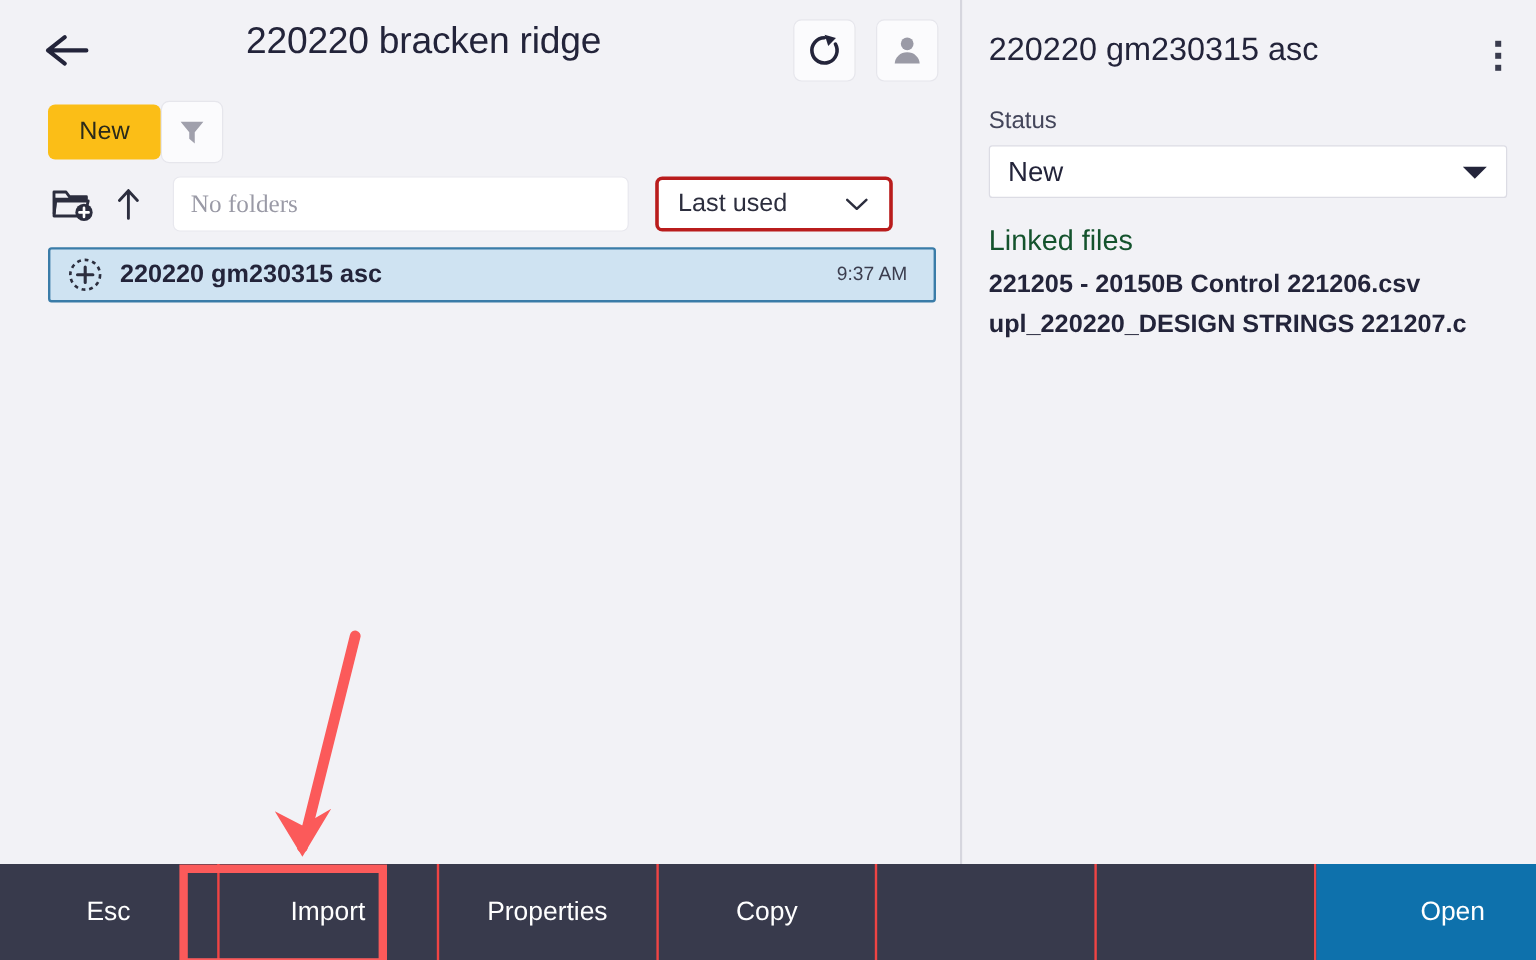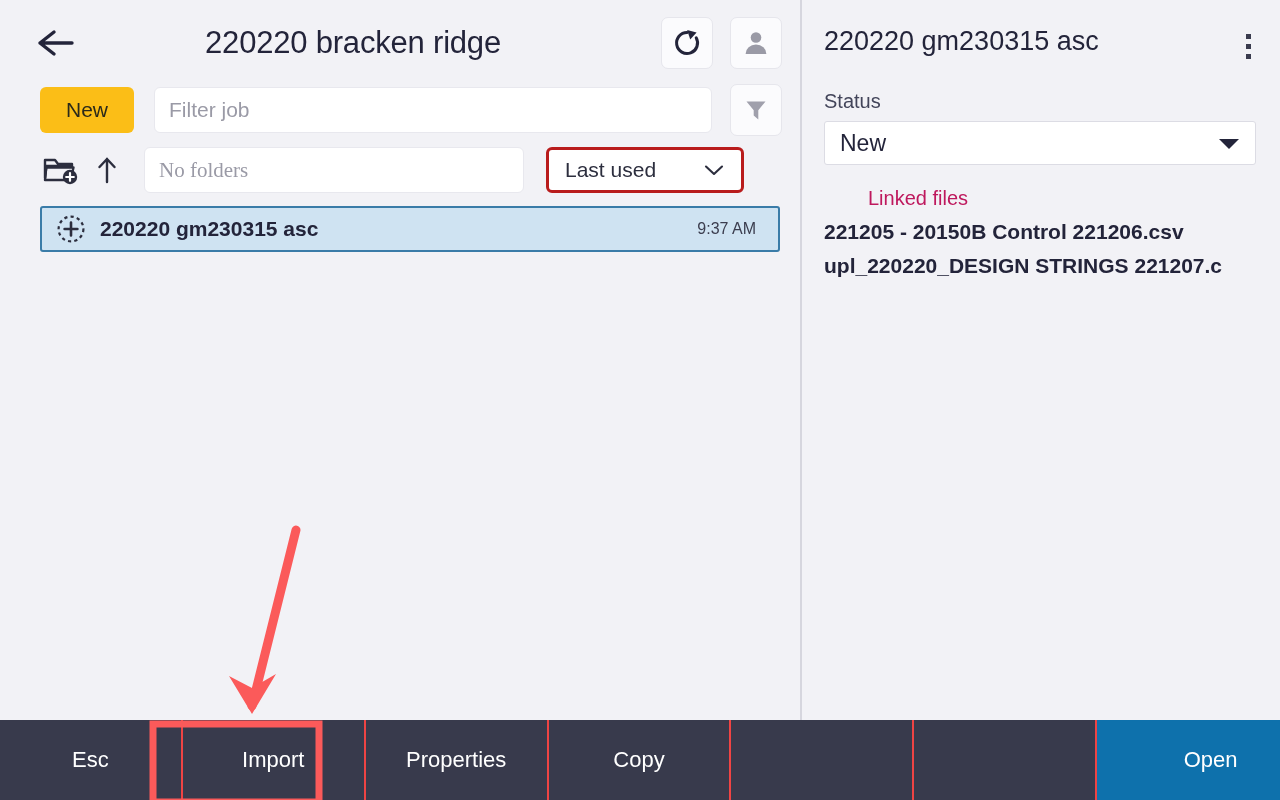--- a/index.html
+++ b/index.html
@@ -49,22 +49,22 @@
     position: relative;
     overflow: hidden;
     padding-left: 22px;
     box-sizing: border-box;
   }
 
   
   .header {
     height: 82px;
     display: flex;
-    align-items: center;
-    padding: 4px 18px 0 30px;
+    align-items: flex-start;
+    padding: 16px 18px 0 30px;
     box-sizing: border-box;
   }
   .back-btn {
     width: 52px;
     height: 52px;
     display: flex;
     align-items: center;
     justify-content: center;
     flex: 0 0 52px;
     cursor: pointer;
@@ -258,24 +258,23 @@
     display: flex;
     align-items: center;
     justify-content: space-between;
     padding: 0 13px 0 15px;
     box-sizing: border-box;
     font-size: 23px;
     color: #23243a;
     cursor: pointer;
   }
   .linked-label {
-    font-size: 20px;
-    color: #be185d;
+    font-size: 24px;
+    color: #14532d;
     margin-top: 22px;
-    margin-left: 44px;
   }
   .linked-list { margin-top: 5px; }
   .linked-file {
     font-size: 21px;
     font-weight: bold;
     color: #23243a;
     line-height: 34px;
     white-space: nowrap;
   }
 
@@ -339,21 +338,20 @@
         <div class="icon-btn">
           <svg width="28" height="28" viewBox="0 0 28 28">
             <circle cx="14" cy="8.5" r="5.3" fill="#9a9aa6"></circle>
             <path d="M3.6 25 A10.4 9.4 0 0 1 24.4 25 Z" fill="#9a9aa6"></path>
           </svg>
         </div>
       </div>
 
       <div class="toolbar-row">
         <button class="new-btn">New</button>
-        <input class="text-input" id="filter-job-input" type="text" placeholder="Filter job" style="">
         <div class="filter-icon-btn">
           <svg width="26" height="26" viewBox="0 0 26 26">
             <path d="M3.5 4.5 H22.5 L15.3 13.2 V22.5 L10.7 18.6 V13.2 Z" fill="#a0a0ac"></path>
           </svg>
         </div>
       </div>
 
       <div class="toolbar-row row-gap">
         <div class="folder-add-btn">
           <svg width="38" height="32" viewBox="0 0 38 32">

